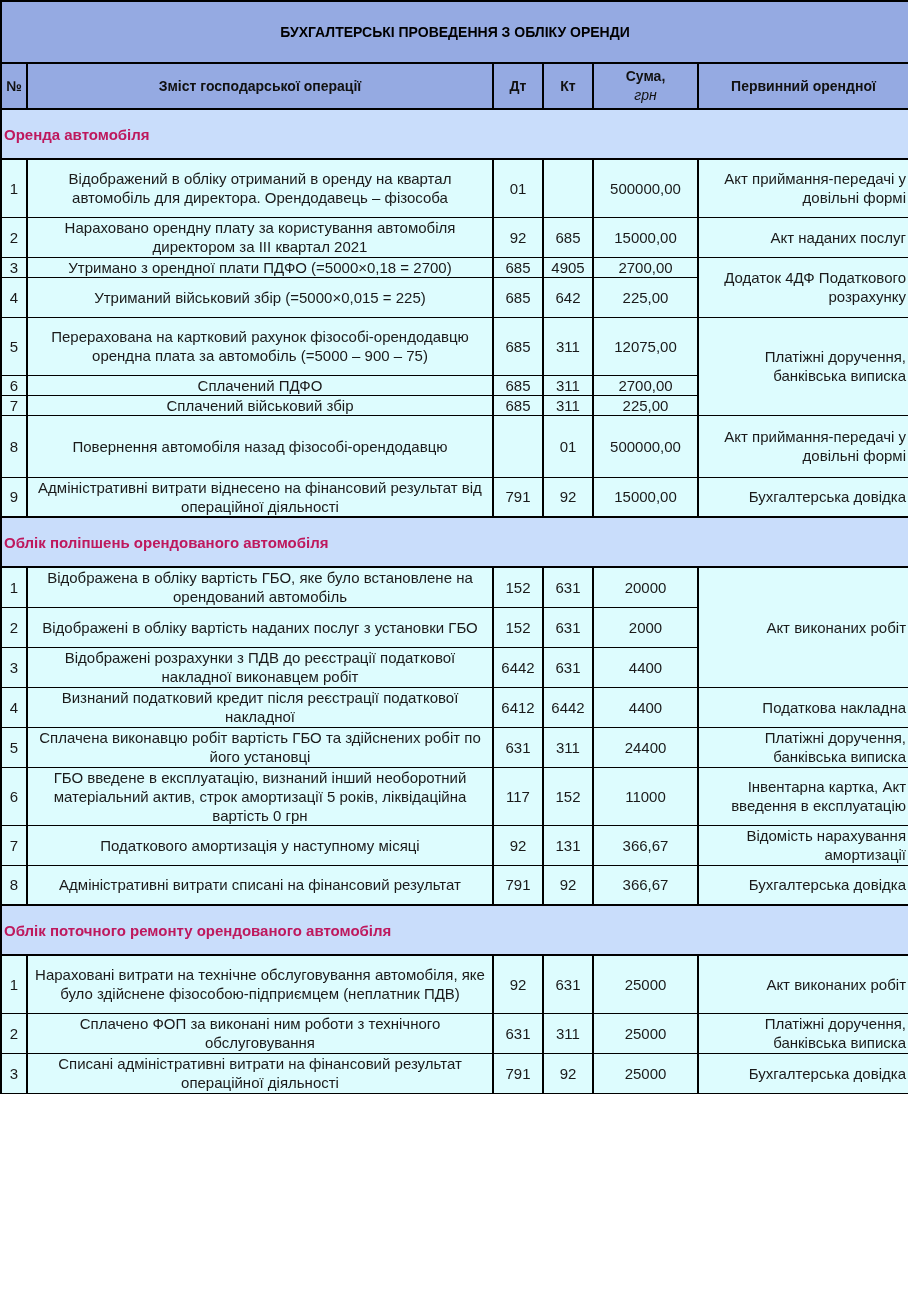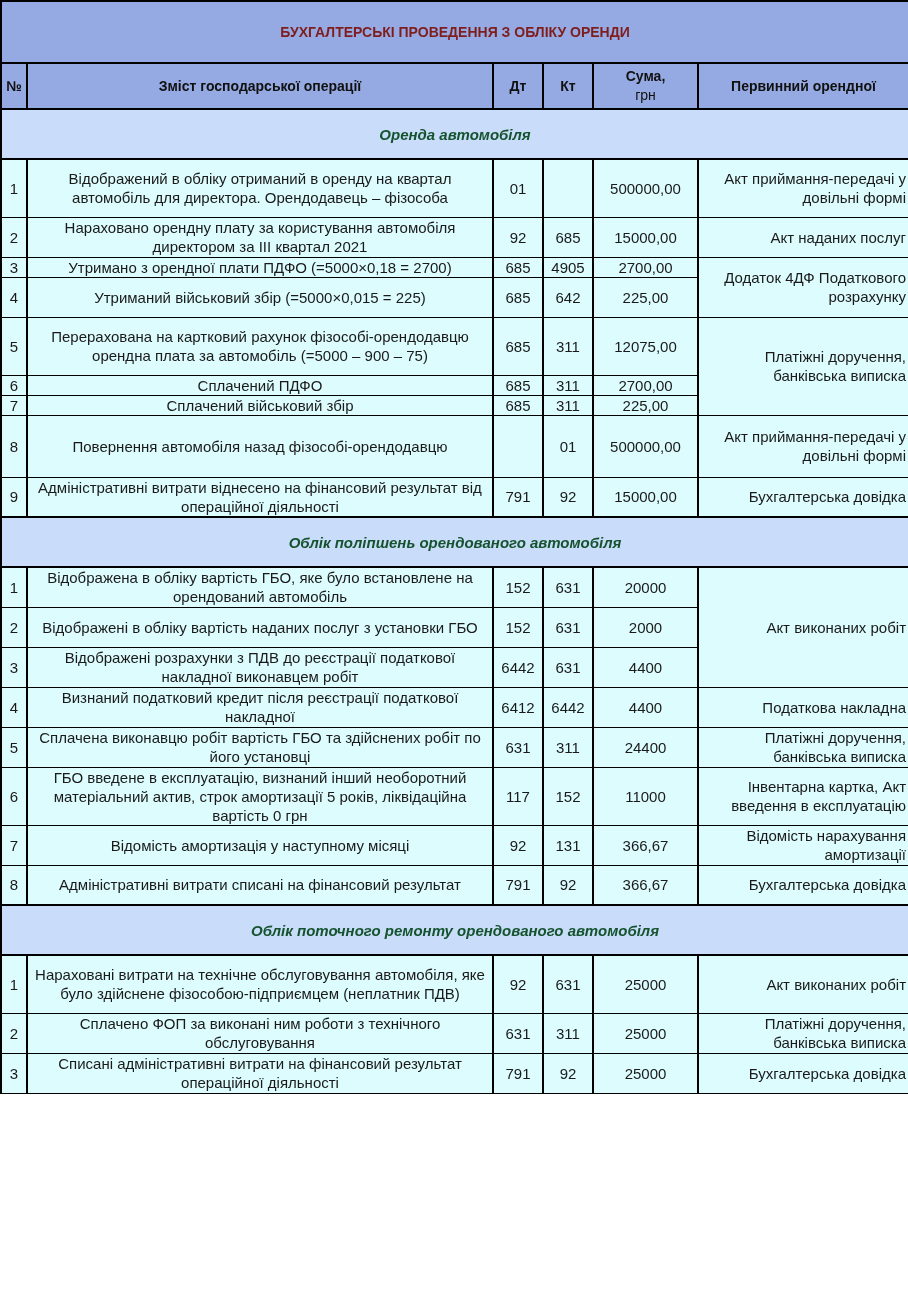--- a/index.html
+++ b/index.html
@@ -17,39 +17,38 @@
     line-height: 19px;
     vertical-align: middle;
     overflow: hidden;
   }
   tr.title-row th {
     background: #95aae2;
     height: 60px;
     font-weight: bold;
     font-size: 14px;
     text-align: center;
-    color: #7f1d1d;
+    color: #000000;
   }
   tr.col-head th {
     background: #95aae2;
     height: 44px;
     font-weight: bold;
     font-size: 14px;
     text-align: center;
     color: #111;
   }
-  tr.col-head th .sub { font-weight: normal; display: block; }
+  tr.col-head th .sub { font-weight: normal; font-style: italic; display: block; }
   tr.section-row td {
     background: #c9ddfb;
     height: 48px;
     font-weight: bold;
-    font-style: italic;
-    text-align: center;
+    text-align: left;
     font-size: 15px;
-    color: #14532d;
+    color: #be185d;
   }
   tr.entry td { background: #ddfcfe; }
   td.num { text-align: center; }
   td.desc { text-align: center; padding-left: 1px; }
   td.acc, td.sum, td.doc { text-align: center; }
   td.doc { padding: 0 4px; text-align: right; }
   tr.entry td { border-width: 1px 2px; }
 </style>
 </head>
 <body>
@@ -191,21 +190,21 @@
       <tr class="entry" style="height: 58px;">
         <td class="num">6</td>
         <td class="desc">ГБО введене в експлуатацію, визнаний інший необоротний матеріальний актив, строк амортизації 5 років, ліквідаційна вартість 0 грн</td>
         <td class="acc">117</td>
         <td class="acc">152</td>
         <td class="sum">11000</td>
         <td class="doc">Інвентарна картка, Акт введення в експлуатацію</td>
       </tr>
       <tr class="entry" style="height: 40px;">
         <td class="num">7</td>
-        <td class="desc">Відомість амортизація у наступному місяці</td>
+        <td class="desc">Податкового амортизація у наступному місяці</td>
         <td class="acc">92</td>
         <td class="acc">131</td>
         <td class="sum">366,67</td>
         <td class="doc">Відомість нарахування амортизації</td>
       </tr>
       <tr class="entry" style="height: 40px;">
         <td class="num">8</td>
         <td class="desc">Адміністративні витрати списані на фінансовий результат</td>
         <td class="acc">791</td>
         <td class="acc">92</td>

